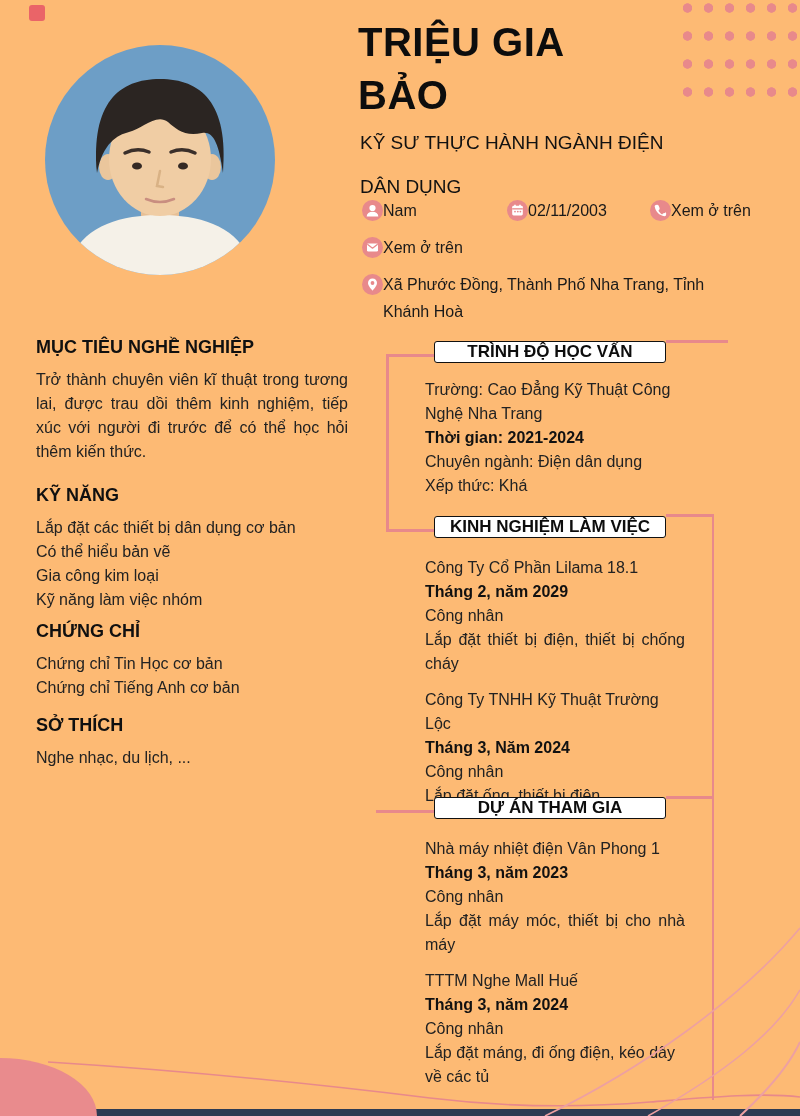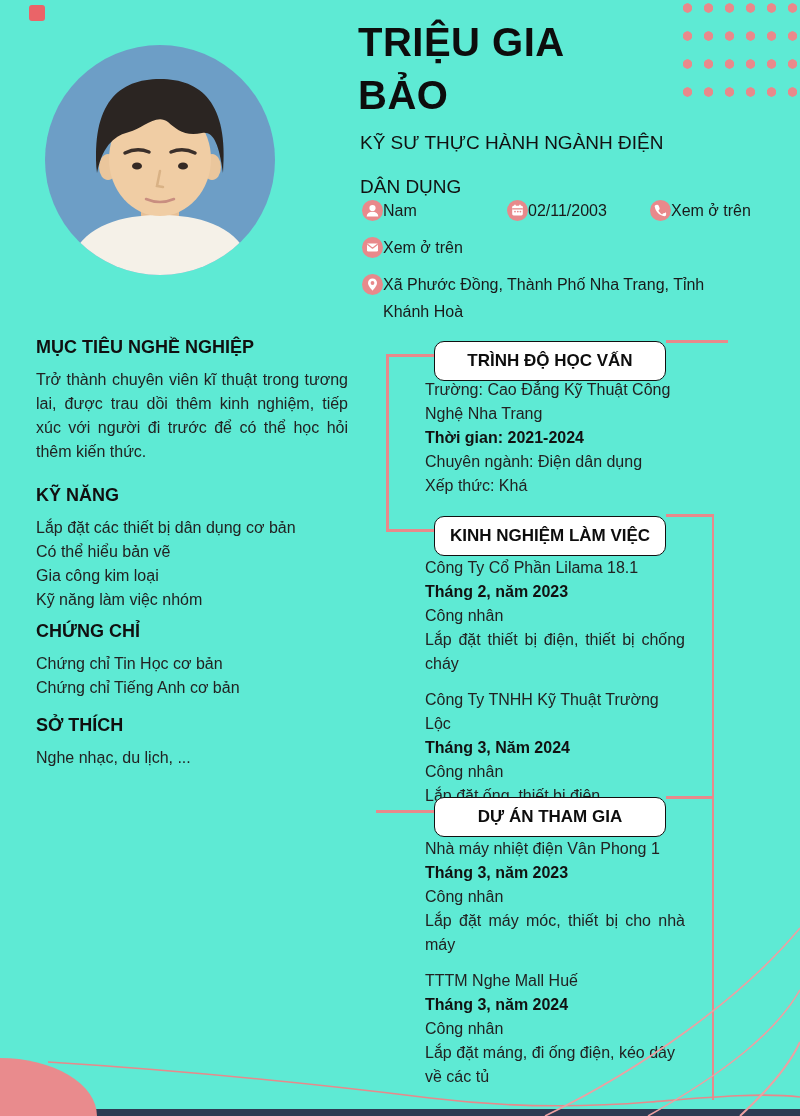--- a/index.html
+++ b/index.html
@@ -1,19 +1,19 @@
 <!DOCTYPE html>
 <html><head>
 <meta charset="utf-8">
 <style>
   * { margin:0; padding:0; box-sizing:border-box; }
   html,body { background:#fff; }
   .page {
     position:relative; width:800px; height:1116px; margin:0 auto;
-    background:#5eead4; overflow:hidden;
+    background:#fdba74; overflow:hidden;
     font-family:"Liberation Sans","DejaVu Sans",sans-serif;
     color:#1c1c1c;
     padding-left:40px;
   }
   
   .corner-square { position:absolute; left:29px; top:5px; width:16px; height:16px;
     border-radius:3px; background:#ea6468; }
   
   .photo { position:absolute; left:45px; top:45px; width:230px; height:230px;
     border-radius:50%; overflow:hidden; }
@@ -32,22 +32,22 @@
   .contact-item.top { align-items:flex-start; }
   .contact-item .txt { line-height:21px; }
   .contact-item.top .txt { line-height:27px; width:360px; margin-top:-3px; }
   .cicon { width:21px; height:21px; flex:0 0 21px; }
   
   .lsec { position:absolute; left:36px; width:312px; }
   .lsec h3 { font-size:18px; line-height:26px; font-weight:bold; color:#101010; margin-bottom:8px; }
   .lsec .body, .lsec .li { font-size:16px; line-height:24px; color:#222; }
   .lsec .body.just { text-align:justify; }
   
-  .pill { position:absolute; left:434px; width:232px; height:40px; z-index:2;
-    background:#fff; border:1.6px solid #111; border-radius:10px;
+  .pill { position:absolute; left:434px; width:232px; height:22px; z-index:2;
+    background:#fff; border:1.6px solid #111; border-radius:3px;
     display:flex; align-items:center; justify-content:center;
     font-size:17px; font-weight:bold; color:#0d0d0d; }
   .rblock { position:absolute; left:425px; width:260px; font-size:16px; line-height:24px; color:#222; }
   .rblock .b { font-weight:bold; color:#111; }
   .rblock .just { text-align:justify; }
   .rblock .entry2 { margin-top:12px; }
   
   .ln { position:absolute; background:#e8898b; z-index:1; }
   
   .decor-svg { position:absolute; left:0; top:0; width:800px; height:1116px; z-index:4; pointer-events:none; }
@@ -166,21 +166,21 @@
   <div class="rblock" style="top:378px;">
     <div>Trường: Cao Đẳng Kỹ Thuật Công Nghệ Nha Trang</div>
     <div class="b">Thời gian: 2021-2024</div>
     <div>Chuyên ngành: Điện dân dụng</div>
     <div>Xếp thức: Khá</div>
   </div>
 
   <div class="pill" style="top:516px;">KINH NGHIỆM LÀM VIỆC</div>
   <div class="rblock" style="top:556px;">
     <div>Công Ty Cổ Phần Lilama 18.1</div>
-    <div class="b">Tháng 2, năm 2023</div>
+    <div class="b">Tháng 2, năm 2029</div>
     <div>Công nhân</div>
     <div class="just">Lắp đặt thiết bị điện, thiết bị chống cháy</div>
     <div class="entry2">Công Ty TNHH Kỹ Thuật Trường Lộc</div>
     <div class="b">Tháng 3, Năm 2024</div>
     <div>Công nhân</div>
     <div>Lắp đặt ống, thiết bị điện</div>
   </div>
 
   <div class="pill" style="top:797px;">DỰ ÁN THAM GIA</div>
   <div class="rblock" style="top:837px;">

